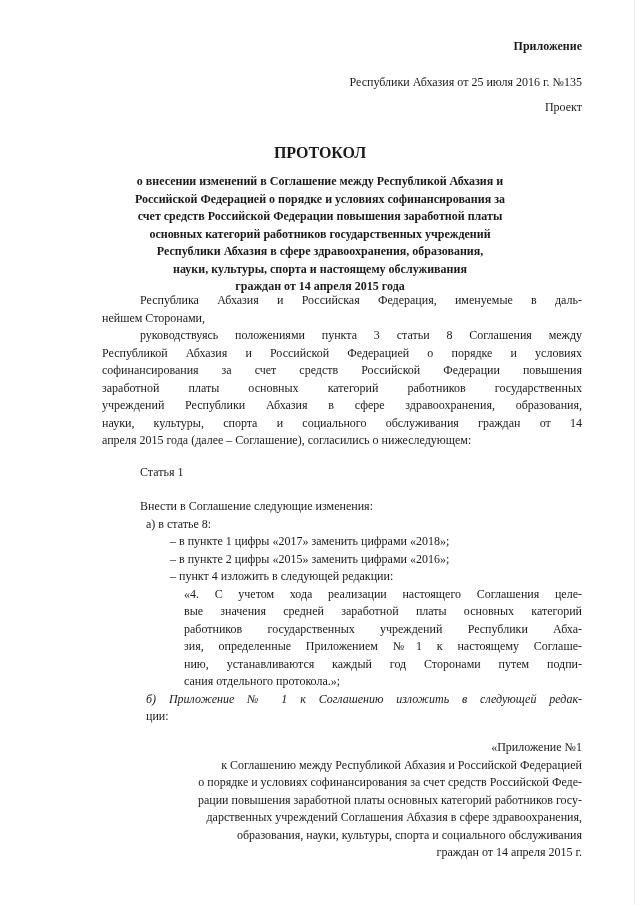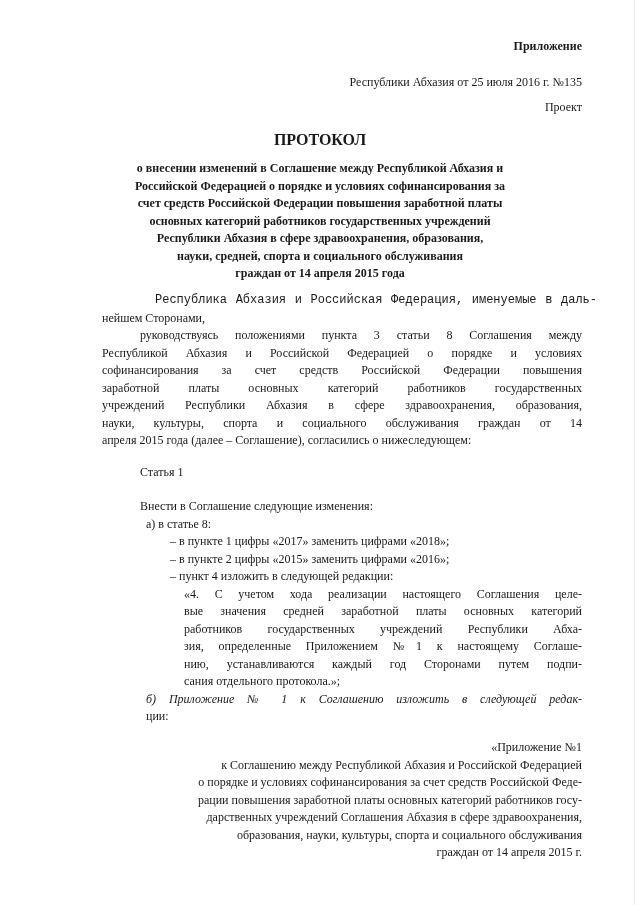--- a/index.html
+++ b/index.html
@@ -11,21 +11,21 @@
   .scanline {
     position: absolute; left: 634px; top: 0; width: 1px; height: 905px;
     background: #ececec;
   }
   .page { position: absolute; left: 0; top: 0; width: 640px; height: 905px; }
   .line {
     position: absolute; white-space: nowrap; font-size: 12px; line-height: 18px;
   }
   .right { right: 58px; text-align: right; }
   .bold { font-weight: bold; }
-  .center { left: 0; width: 640px; text-align: center; }
+  .center { left: 0; width: 640px; text-align: center; margin-top: 13px; }
   .just {
     text-align: justify; text-align-last: justify; white-space: normal; overflow: hidden; height: 18px;
   }
 </style>
 </head>
 <body>
 
 <div class="scanline"></div>
 
 <div class="page">
@@ -34,26 +34,26 @@
   <div class="line right" style="top:73px;">Республики Абхазия от 25 июля 2016 г. №135</div>
   <div class="line right" style="top:98px;">Проект</div>
 
   <div class="line center bold" style="top:131px; font-size:16px;">ПРОТОКОЛ</div>
   <div>
     <div class="line center bold" style="top:159px;">о внесении изменений в Соглашение между Республикой Абхазия и</div>
     <div class="line center bold" style="top:176.5px;">Российской Федерацией о порядке и условиях софинансирования за</div>
     <div class="line center bold" style="top:194px;">счет средств Российской Федерации повышения заработной платы</div>
     <div class="line center bold" style="top:211.5px;">основных категорий работников государственных учреждений</div>
     <div class="line center bold" style="top:229px;">Республики Абхазия в сфере здравоохранения, образования,</div>
-    <div class="line center bold" style="top:246.5px;">науки, средней, спорта и социального обслуживания</div>
+    <div class="line center bold" style="top:246.5px;">науки, культуры, спорта и настоящему обслуживания</div>
     <div class="line center bold" style="top:264px;">граждан от 14 апреля 2015 года</div>
   </div>
 
   <div>
-    <div class="line just" style="top:291px; left:155px; width:442px;font-family:Liberation Mono, monospace;">Республика Абхазия и Российская Федерация, именуемые в даль-</div>
+    <div class="line just" style="top:291px; left:140px; width:442px;">Республика Абхазия и Российская Федерация, именуемые в даль-</div>
     <div class="line" style="top:308.5px; left:102px;">нейшем Сторонами,</div>
   </div>
   <div>
     <div class="line just" style="top:326px; left:140px; width:442px;">руководствуясь положениями  пункта  3 статьи 8 Соглашения между</div>
     <div class="line just" style="top:343.5px; left:102px; width:480px;">Республикой Абхазия и Российской Федерацией о порядке и условиях</div>
     <div class="line just" style="top:361px; left:102px; width:480px;">софинансирования за счет средств Российской Федерации повышения</div>
     <div class="line just" style="top:378.5px; left:102px; width:480px;">заработной платы основных категорий работников государственных</div>
     <div class="line just" style="top:396px; left:102px; width:480px;">учреждений Республики Абхазия в сфере здравоохранения, образования,</div>
     <div class="line just" style="top:413.5px; left:102px; width:480px;">науки, культуры, спорта и социального обслуживания граждан от 14</div>
     <div class="line" style="top:431px; left:102px;">апреля 2015 года (далее – Соглашение), согласились о нижеследующем:</div>

